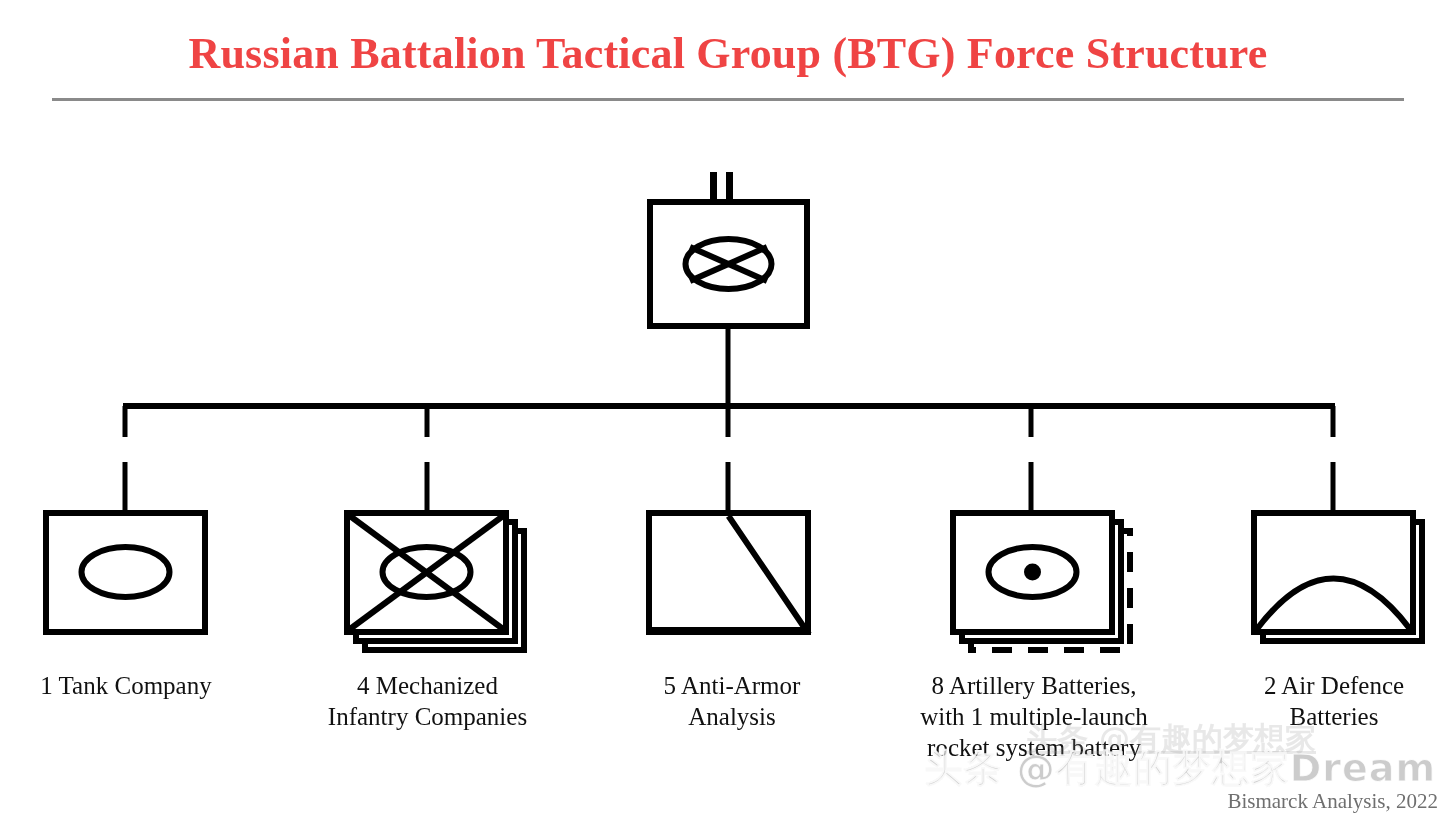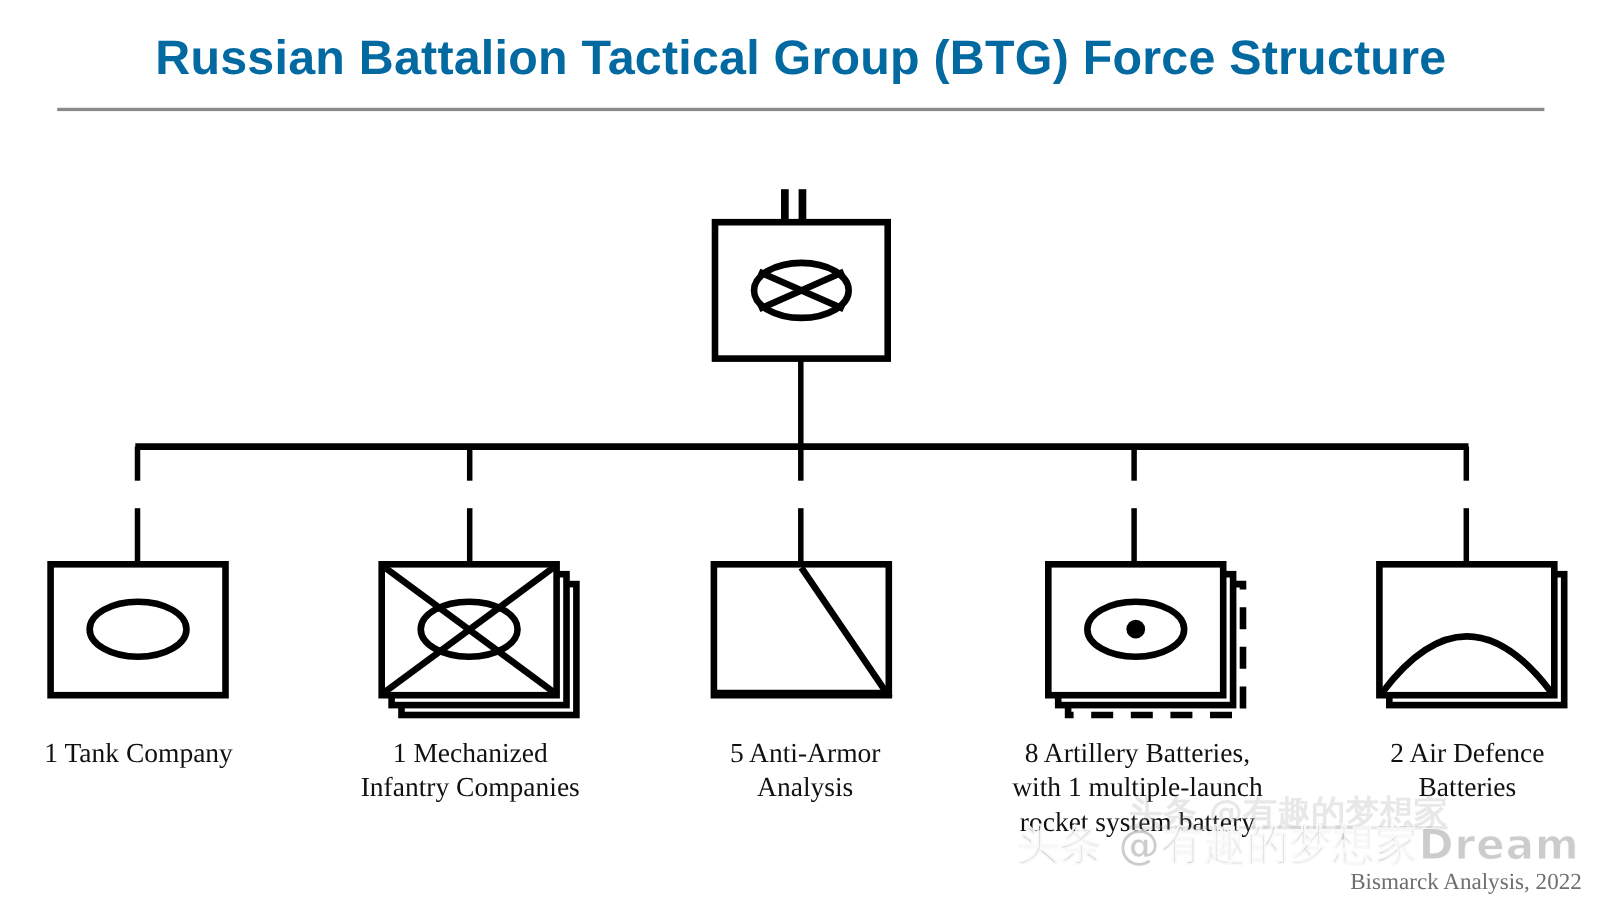--- a/index.html
+++ b/index.html
@@ -14,26 +14,26 @@
     font-family: "Liberation Serif", "DejaVu Serif", serif;
     color: #000000;
   }
 
   
   #header { position: absolute; top: 0; left: 0; width: 1456px; height: 112px; }
   #page-title {
     position: absolute;
     top: 28px; left: 0; width: 1456px;
     text-align: center;
-    font-family: Liberation Sans, sans-serif;
+    font-family: Liberation Serif, serif;
     font-weight: bold;
     font-size: 44px;
     letter-spacing: 0.2px;
     white-space: nowrap;
-    color: #0369a1;
+    color: #ef4444;
   }
   #title-rule {
     position: absolute;
     left: 52px; top: 98px;
     width: 1352px; height: 3px;
     background: #8a8a8a;
   }
 
   
   #diagram {
@@ -171,21 +171,21 @@
       <rect x="1254" y="513" width="159" height="119" fill="#fff" stroke="#000" stroke-width="6"></rect>
       <path d="M 1257 629 Q 1333.5 528 1410 629" fill="none" stroke="#000" stroke-width="6"></path>
     </g>
   </svg>
 
   <div class="caption" style="left:0px; top:670px; width:252px;">
     <div>1 Tank Company</div>
   </div>
 
   <div class="caption" style="left:290px; top:670px; width:275px;">
-    <div>1 Mechanized</div>
+    <div>4 Mechanized</div>
     <div>Infantry Companies</div>
   </div>
 
   <div class="caption" style="left:608px; top:670px; width:248px;">
     <div>5 Anti-Armor</div>
     <div>Analysis</div>
   </div>
 
   <div class="caption" style="left:888px; top:670px; width:292px;">
     <div>8 Artillery Batteries,</div>

